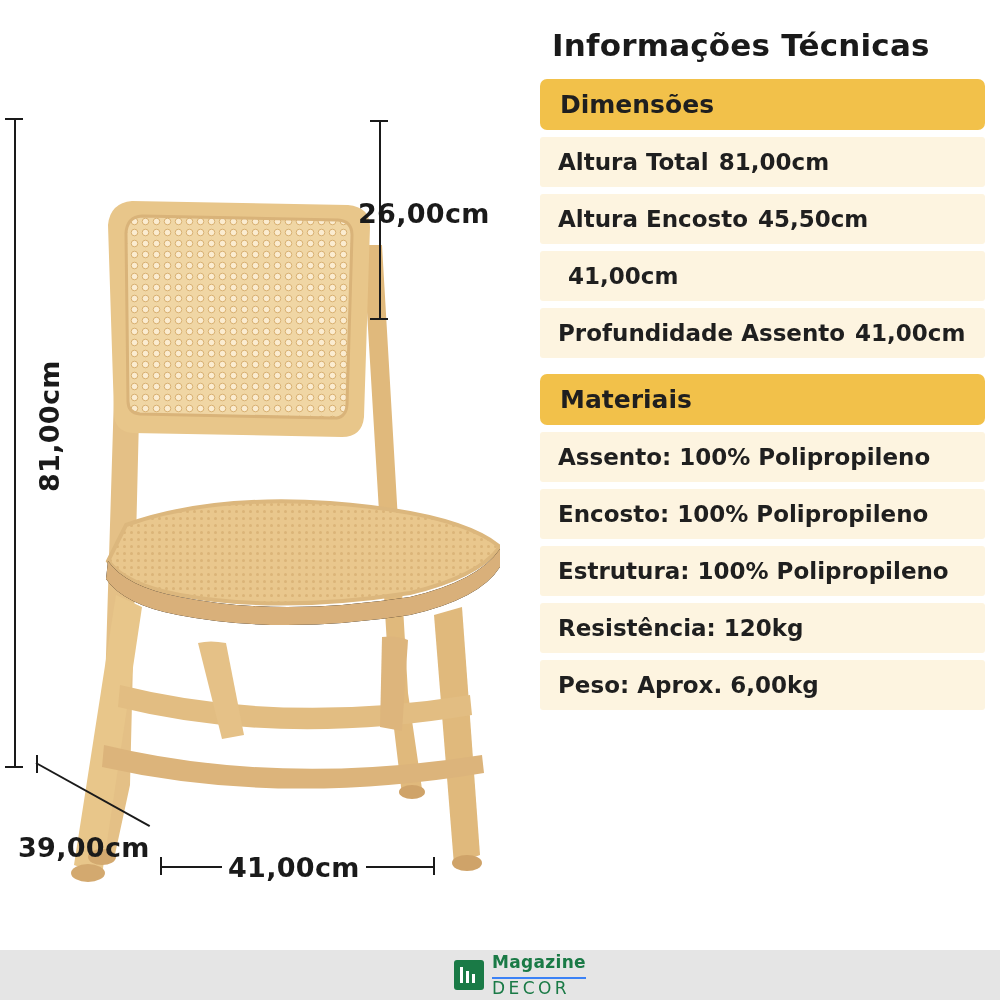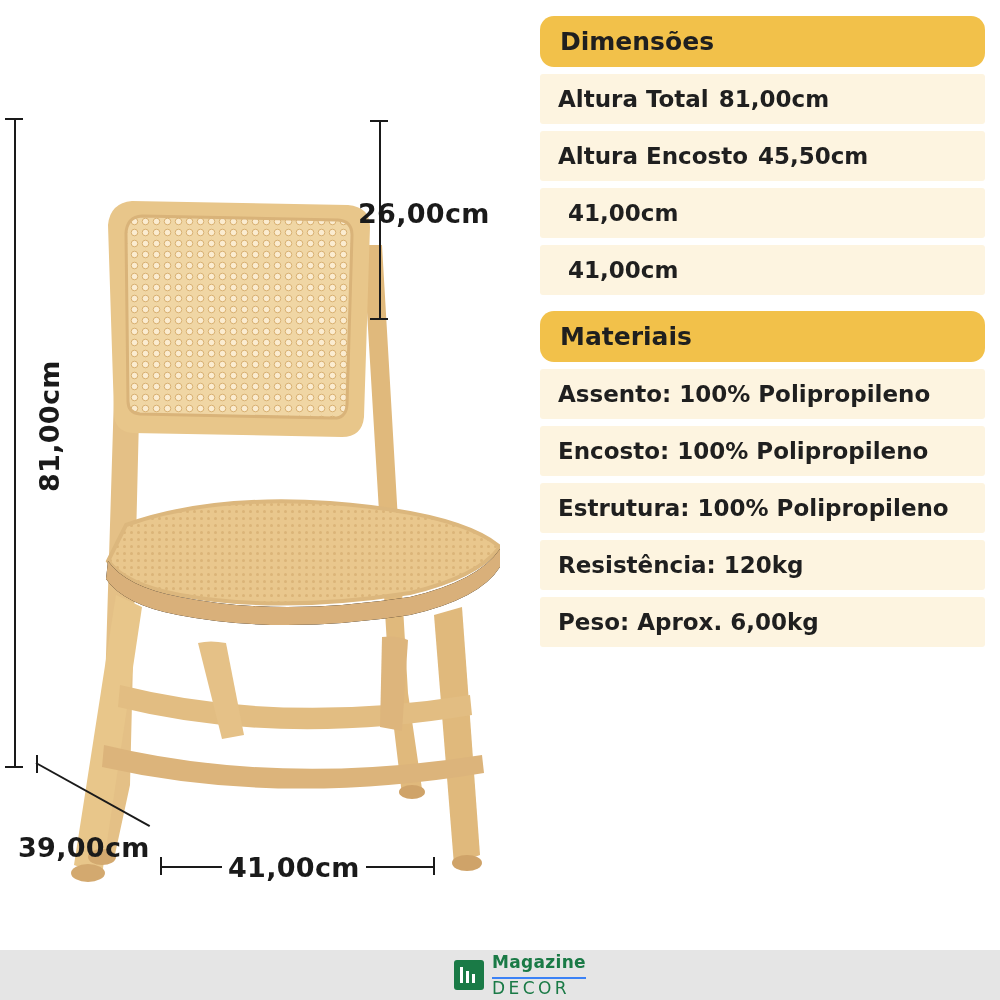--- a/index.html
+++ b/index.html
@@ -82,21 +82,21 @@
     margin: 27px 0 0 12px;
     letter-spacing: .2px;
   }
   .section-header {
     background: #f2c14a;
     color: #1f1f1f;
     font-size: 25px;
     font-weight: bold;
     padding: 11px 12px 11px 20px;
     margin-top: 16px;
-    border-radius: 14px;
+    border-radius: 7px;
   }
   .row {
     background: #fdf4e0;
     margin-top: 7px;
     padding: 12px 14px 12px 18px;
     border-radius: 3px;
     display: flex;
     align-items: center;
     justify-content: flex-start;
     font-size: 23px;
@@ -225,35 +225,37 @@
     <div class="cap cap-v" style="left:36px; top:755px;"></div>
     <div class="dim-label" style="left:18px; top:808px;margin-top:24px;">39,00cm</div>
 
     <div class="dim-line dim-h" style="left:160px; top:866px; width:275px;"></div>
     <div class="cap cap-v" style="left:160px; top:857px;"></div>
     <div class="cap cap-v" style="left:433px; top:857px;"></div>
     <div class="dim-label" style="left:222px; top:852px; background:#ffffff; padding:0 6px;">41,00cm</div>
   </div>
 
   <div class="right-panel">
+    <div class="spec-title">Informações Técnicas</div>
 
     <div class="section-header">Dimensões</div>
 
     <div class="row">
       <span class="label">Altura Total</span>
       <span class="value">81,00cm</span>
     </div>
     <div class="row">
       <span class="label">Altura Encosto</span>
       <span class="value">45,50cm</span>
     </div>
     <div class="row">
       <span class="value">41,00cm</span>
     </div>
     <div class="row">
+      <span class="label">Profundidade Assento</span>
       <span class="value">41,00cm</span>
     </div>
 
     <div class="section-header">Materiais</div>
 
     <div class="row single">
       <span class="label">Assento: 100% Polipropileno</span>
     </div>
     <div class="row single">
       <span class="label">Encosto: 100% Polipropileno</span>

